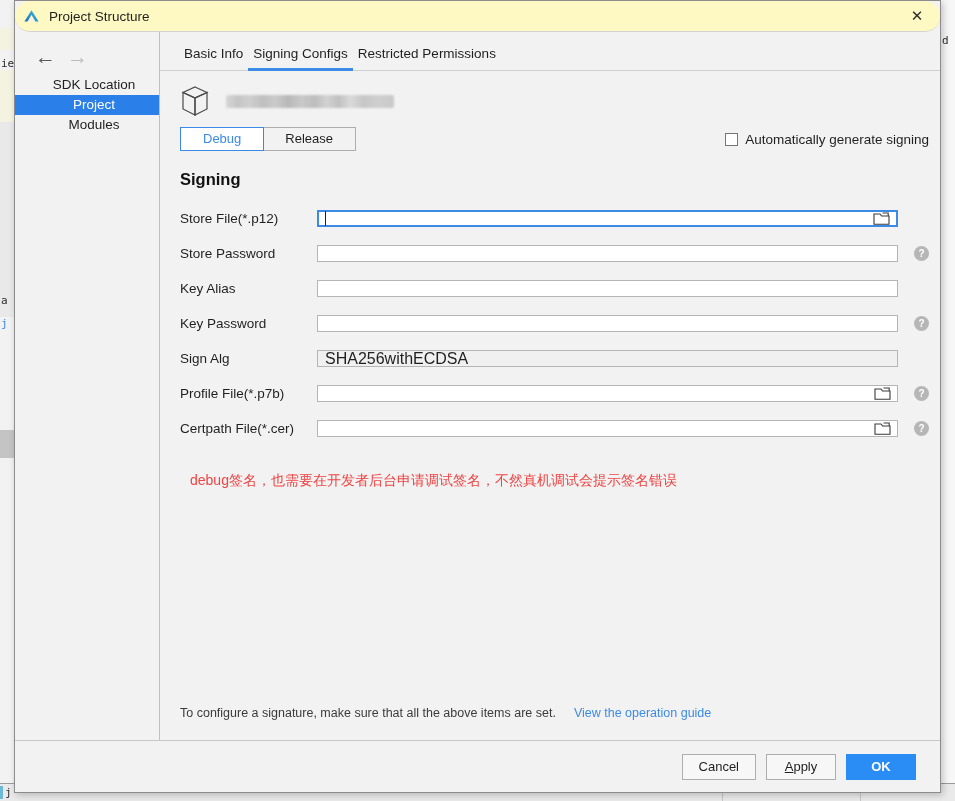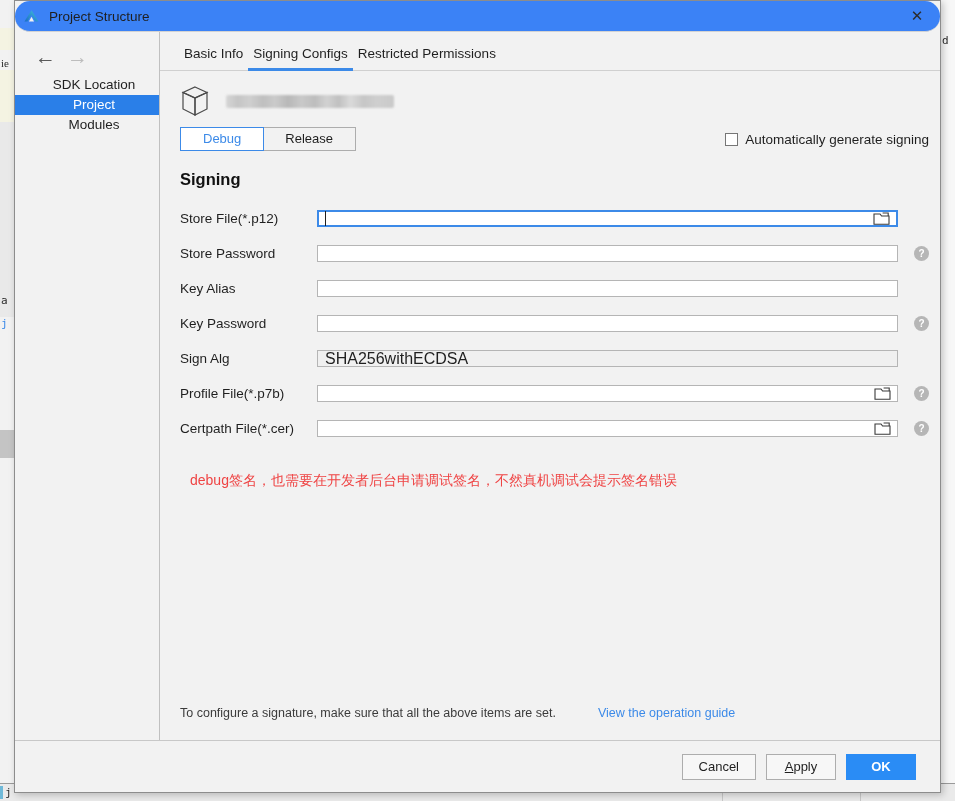--- a/index.html
+++ b/index.html
@@ -90,21 +90,21 @@
     box-sizing: border-box;
     box-shadow: 2px 2px 7px rgba(0,0,0,0.22);
     display: flex;
     flex-direction: column;
   }
 
   
   .titlebar {
     height: 31px;
     min-height: 31px;
-    background: #3b82f6;
+    background: #fef9c3;
     border-bottom: 1px solid #d3d3d3;
     display: flex;
     align-items: center;
     padding: 0 0 0 8px;
     box-sizing: border-box;
     border-radius: 15px;
   }
   .app-logo {
     width: 17px; height: 17px;
     margin-right: 9px;
@@ -353,21 +353,20 @@
     bottom: 20px;
     font-size: 12.5px;
     color: #3b3b3b;
     display: flex;
     align-items: center;
     gap: 18px;
   }
   .footer-link {
     color: #3c8ae8;
     cursor: pointer;
-    margin-left: 24px;
   }
 
   
   .buttonbar {
     height: 52px;
     min-height: 52px;
     border-top: 1px solid #c8c8c8;
     background: #f2f2f2;
     display: flex;
     align-items: center;
@@ -398,21 +397,21 @@
 </style>
 </head>
 <body>
 
 <div id="bg-ide">
   <div class="bg-left-strip"></div>
   <div class="bg-left-yellow-a"></div>
   <div class="bg-left-yellow-b"></div>
   <div class="bg-left-gutter"></div>
   <div class="bg-left-scroll"></div>
-  <div class="bg-left-txt" style="top:58px;font-family:Liberation Serif, serif;">ie</div>
+  <div class="bg-left-txt" style="top:58px;">ie</div>
   <div class="bg-left-txt" style="top:295px;">a</div>
   <div class="bg-left-txt" style="top:318px; color:#3c8ae8;">j</div>
   <div class="bg-right-strip"></div>
   <div class="bg-right-txt">d</div>
 
   <div class="bg-bottom-bar">
     <div class="bg-bottom-tick"></div>
     <div class="bg-bottom-txt">j</div>
     <div class="bg-bottom-sep" style="left:722px;"></div>
     <div class="bg-bottom-sep" style="left:860px;"></div>

